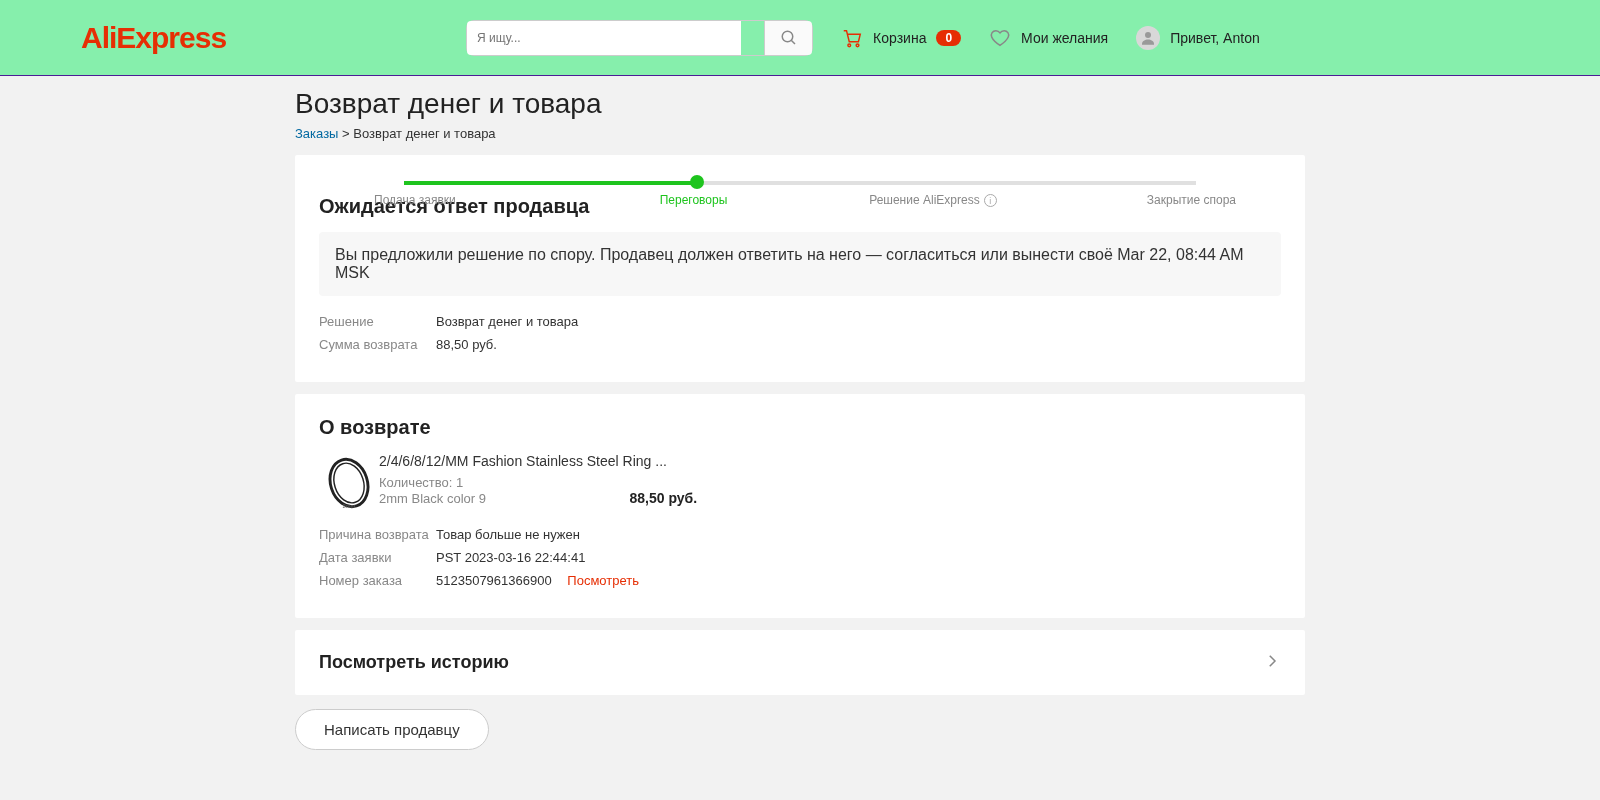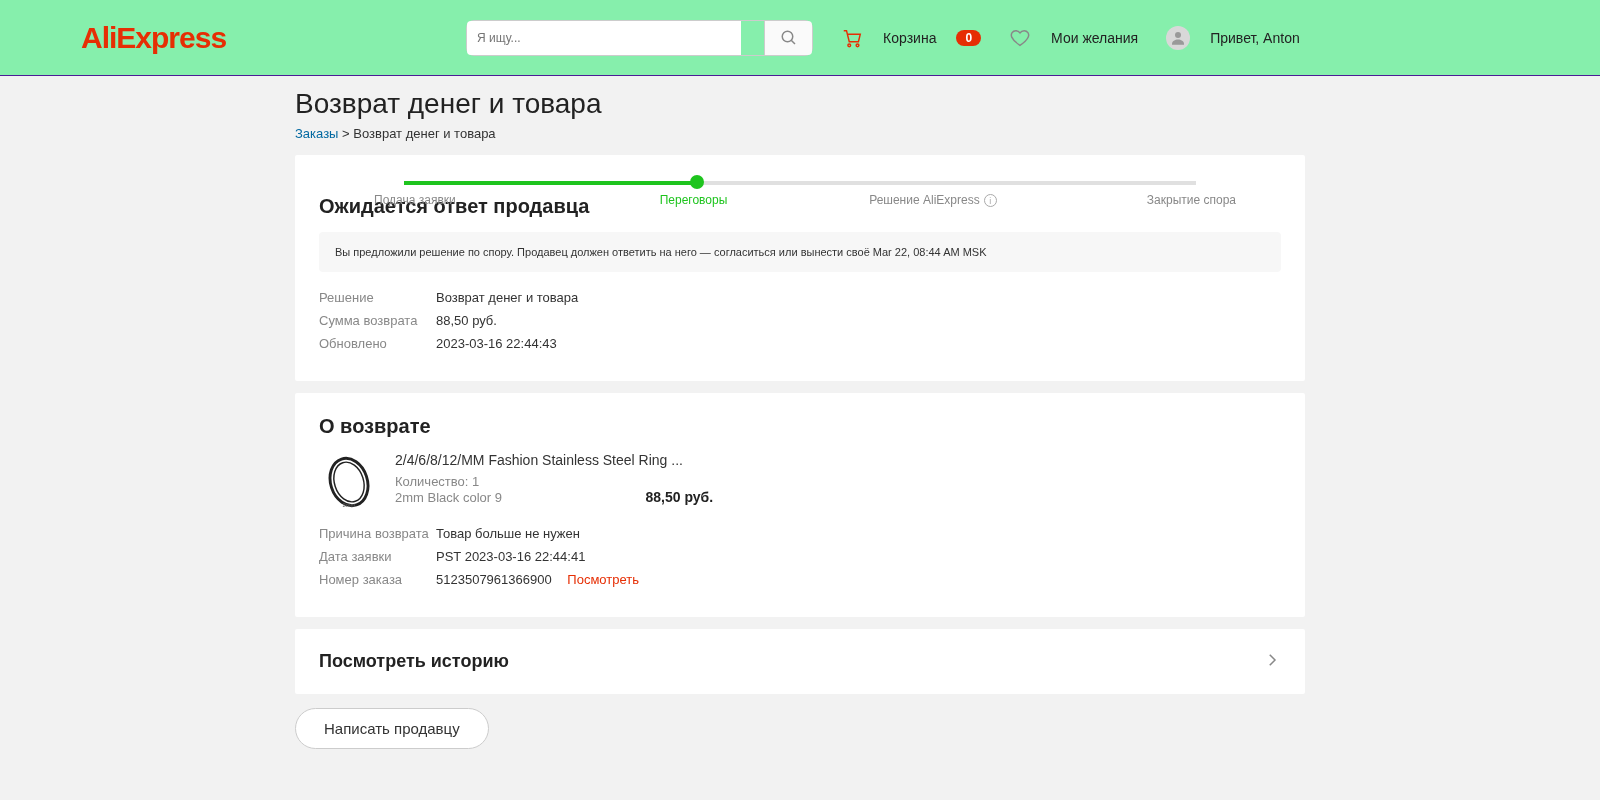--- a/index.html
+++ b/index.html
@@ -6,21 +6,21 @@
 body { font-family: Arial, "Helvetica Neue", Helvetica, sans-serif; background: #f2f2f2; color: #333; font-size: 14px; }
 
 
 .header { background: #86efac; border-bottom: 1px solid #4c1d95; height: 76px; display: flex; align-items: center; padding: 0 81px; }
 .logo { color: #e62e04; font-size: 30px; font-weight: 700; letter-spacing: -1px; margin-right: 240px; }
 .search-bar { flex: 1; max-width: 347px; display: flex; border: 1px solid #ccc; border-radius: 8px; height: 36px; gap: 23px; }
 .search-input { flex: 1; border: none; padding: 0 10px; font-size: 12px; color: #999; outline: none; border-radius: 4px 0 0 4px; }
 .search-btn { width: 48px; background: #fafafa; border: none; border-left: 1px solid #ccc; border-radius: 0 4px 4px 0; cursor: pointer; display: flex; align-items: center; justify-content: center; }
 .search-btn svg { width: 18px; height: 18px; }
 .header-right { display: flex; align-items: center; gap: 28px; margin-left: 28px; }
-.header-item { display: flex; align-items: center; gap: 20px; cursor: pointer; color: #222; font-size: 14px; text-align: center; }
+.header-item { display: flex; align-items: center; gap: 10px; cursor: pointer; color: #222; font-size: 14px; text-align: center; }
 .header-item svg { width: 22px; height: 22px; }
 .badge { background: #e62e04; color: #fff; border-radius: 10px; padding: 1px 9px; font-size: 12px; font-weight: 700; }
 .avatar { width: 24px; height: 24px; border-radius: 50%; background: #d8d8d8; display: flex; align-items: center; justify-content: center; }
 .avatar svg { width: 18px; height: 18px; }
 
 
 .page { max-width: 1010px; margin: 0 auto; padding: 12px 0 40px 0; }
 .page-title { font-size: 28px; font-weight: 500; color: #222; margin-bottom: 6px; }
 .breadcrumb { font-size: 13px; margin-bottom: 14px; color: #333; }
 .breadcrumb a { color: #0369a1; text-decoration: none; }
@@ -33,31 +33,31 @@
 .step { flex: 1; text-align: center; position: relative; }
 .step-line { height: 4px; background: #e0e0e0; position: absolute; top: 4px; left: 0; right: 0; z-index: 0; }
 .step-line.active { background: #1ec41e; }
 .step-dot { width: 14px; height: 14px; background: #1ec41e; border-radius: 50%; position: absolute; top: -2px; z-index: 2; }
 .step-label { font-size: 12px; color: #888; margin-top: 16px; display: inline-block; }
 .step-label.active { color: #1ec41e; font-weight: 500; }
 .step-info { width: 13px; height: 13px; border: 1px solid #aaa; border-radius: 50%; display: inline-flex; align-items: center; justify-content: center; font-size: 9px; color: #aaa; margin-left: 4px; vertical-align: middle; }
 
 .section-heading { font-size: 20px; font-weight: 600; color: #222; margin-bottom: 14px; }
 
-.info-banner { background: #f7f7f7; border-radius: 4px; padding: 14px 16px; font-size: 11px; color: #333; margin-bottom: 18px; }
+.info-banner { background: #f7f7f7; border-radius: 4px; padding: 14px 16px; font-size: 16px; color: #333; margin-bottom: 18px; }
 
 .kv-row { display: flex; margin-bottom: 8px; font-size: 13px; }
 .kv-label { width: 117px; color: #888; }
 .kv-value { color: #333; }
 
 .note { font-size: 13px; color: #888; margin-top: 18px; }
 .note strong { color: #222; font-weight: 400; }
 
 
-.product-row { display: flex; gap: 16px; margin-bottom: 14px; }
+.product-row { display: flex; margin-bottom: 14px; }
 .product-img { width: 60px; height: 60px; display: flex; align-items: center; justify-content: center; }
 .product-img svg { width: 58px; height: 58px; }
 .product-info { flex: 1; }
 .product-title { font-size: 14px; color: #333; margin-bottom: 6px; }
 .product-meta { font-size: 13px; color: #888; }
 .product-price { font-size: 14px; font-weight: 700; color: #222; margin-left: 140px; display: inline-block; }
 
 .copy-link { color: #e62e04; margin-left: 12px; cursor: pointer; }
 
 
@@ -143,24 +143,20 @@
     <div class="info-banner">Вы предложили решение по спору. Продавец должен ответить на него — согласиться или вынести своё Mar 22, 08:44 AM MSK</div>
 
     <div class="kv-row">
       <div class="kv-label">Решение</div>
       <div class="kv-value">Возврат денег и товара</div>
     </div>
     <div class="kv-row">
       <div class="kv-label">Сумма возврата</div>
       <div class="kv-value">88,50 руб.</div>
     </div>
-    <div class="kv-row">
-      <div class="kv-label">Обновлено</div>
-      <div class="kv-value">2023-03-16 22:44:43</div>
-    </div>
 
   </div>
 
   <div class="card">
     <div class="section-heading">О возврате</div>
     <div class="product-row">
       <div class="product-img">
         <svg viewBox="0 0 60 60">
           <ellipse cx="30" cy="30" rx="19" ry="25" fill="none" stroke="#222" stroke-width="3" transform="rotate(-18 30 30)"></ellipse>
           <ellipse cx="30" cy="30" rx="15" ry="21" fill="none" stroke="#222" stroke-width="1.5" transform="rotate(-18 30 30)"></ellipse>

